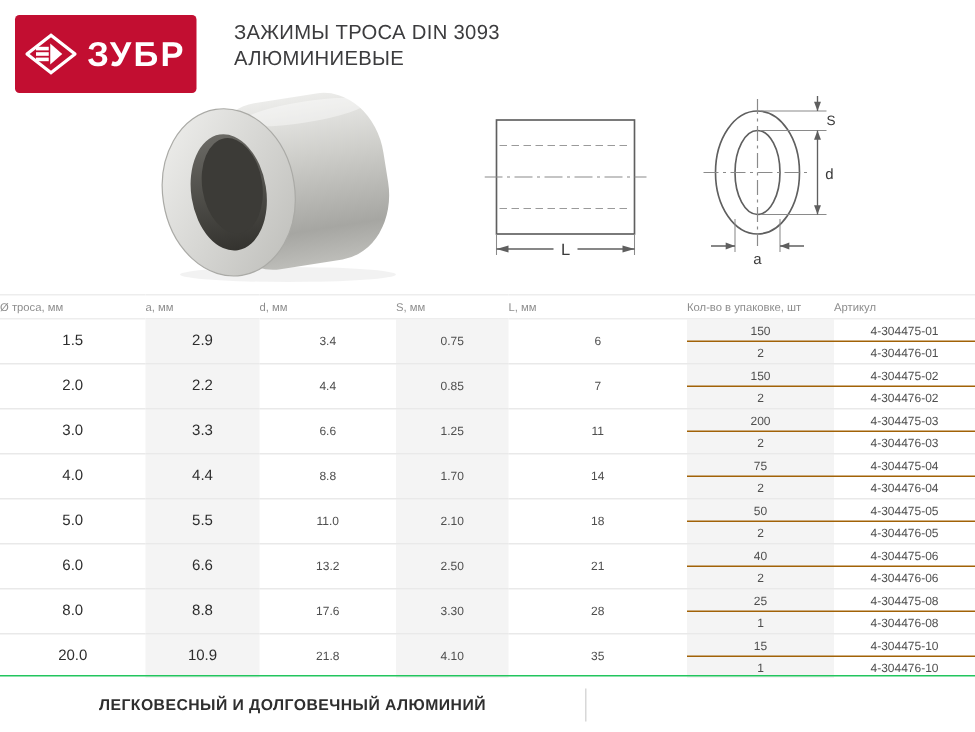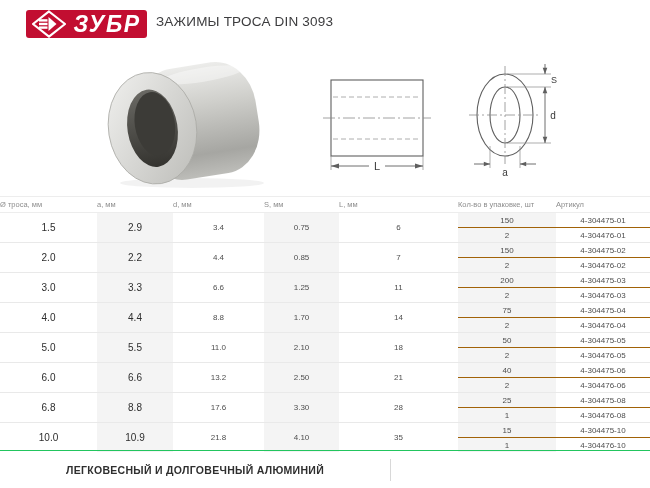--- a/index.html
+++ b/index.html
@@ -4,23 +4,23 @@
 <style>
   html,body{margin:0;padding:0;}
   body{
     width:650px;height:488px;position:relative;overflow:hidden;
     background:#ffffff;
     font-family:"Liberation Sans","DejaVu Sans",sans-serif;
     -webkit-font-smoothing:antialiased;
   }
   
   .logo{
-    position:absolute;left:26px;top:10px;width:121px;height:28px;
+    position:absolute;left:10px;top:10px;width:121px;height:52px;
     background:#c20e31;border-radius:3px;
-    display:flex;align-items:center;justify-content:center;gap:7px;font-style:italic;
+    display:flex;align-items:center;justify-content:center;gap:7px;
   }
   .logo-text{color:#fff;font-weight:bold;font-size:23px;letter-spacing:1.5px;line-height:1;padding-top:1px;}
   .title{
     position:absolute;left:156px;top:13px;
     font-weight:normal;font-size:13.5px;line-height:17px;color:#3c3c3e;letter-spacing:0.2px;
   }
   
   .photo{position:absolute;left:92px;top:58px;width:200px;height:132px;}
   .draw{position:absolute;left:323px;top:62px;width:240px;height:122px;}
   
@@ -59,20 +59,21 @@
     <polygon points="17,1.5 33,14 17,26.5 1,14" fill="none" stroke="#ffffff" stroke-width="2.2"></polygon>
     <rect x="7" y="9.2" width="8.5" height="2.4" fill="#ffffff"></rect>
     <rect x="7" y="12.8" width="8.5" height="2.4" fill="#ffffff"></rect>
     <rect x="7" y="16.4" width="8.5" height="2.4" fill="#ffffff"></rect>
     <polygon points="16.5,7 24.5,14 16.5,21" fill="#ffffff"></polygon>
   </svg>
   <span class="logo-text">ЗУБР</span>
 </div>
 <div class="title">
   <div>ЗАЖИМЫ ТРОСА DIN 3093</div>
+  <div>АЛЮМИНИЕВЫЕ</div>
 </div>
 
 <svg class="photo" viewBox="0 0 200 132">
   <defs>
     <linearGradient id="bodyGrad" x1="0" y1="0" x2="0" y2="1">
       <stop offset="0" stop-color="#ececea"></stop>
       <stop offset="0.35" stop-color="#cfcfcb"></stop>
       <stop offset="0.8" stop-color="#a6a6a2"></stop>
       <stop offset="1" stop-color="#bdbdb9"></stop>
     </linearGradient>
@@ -234,34 +235,34 @@
         <td class="v-reg col-shade cellh" rowspan="2">2.50</td>
         <td class="v-reg cellh" rowspan="2">21</td>
         <td class="v-reg col-shade cellh mid">40</td>
         <td class="v-reg cellh mid">4-304475-06</td>
       </tr>
       <tr>
         <td class="v-reg col-shade cellh">2</td>
         <td class="v-reg cellh">4-304476-06</td>
       </tr>
       <tr class="gfirst">
-        <td class="v-bold cellh" rowspan="2">6.8</td>
+        <td class="v-bold cellh" rowspan="2">8.0</td>
         <td class="v-bold col-shade cellh" rowspan="2">8.8</td>
         <td class="v-reg cellh" rowspan="2">17.6</td>
         <td class="v-reg col-shade cellh" rowspan="2">3.30</td>
         <td class="v-reg cellh" rowspan="2">28</td>
         <td class="v-reg col-shade cellh mid">25</td>
         <td class="v-reg cellh mid">4-304475-08</td>
       </tr>
       <tr>
         <td class="v-reg col-shade cellh">1</td>
         <td class="v-reg cellh">4-304476-08</td>
       </tr>
       <tr class="gfirst">
-        <td class="v-bold cellh" rowspan="2">10.0</td>
+        <td class="v-bold cellh" rowspan="2">20.0</td>
         <td class="v-bold col-shade cellh" rowspan="2">10.9</td>
         <td class="v-reg cellh" rowspan="2">21.8</td>
         <td class="v-reg col-shade cellh" rowspan="2">4.10</td>
         <td class="v-reg cellh" rowspan="2">35</td>
         <td class="v-reg col-shade cellh mid">15</td>
         <td class="v-reg cellh mid">4-304475-10</td>
       </tr>
       <tr>
         <td class="v-reg col-shade cellh">1</td>
         <td class="v-reg cellh">4-304476-10</td>

